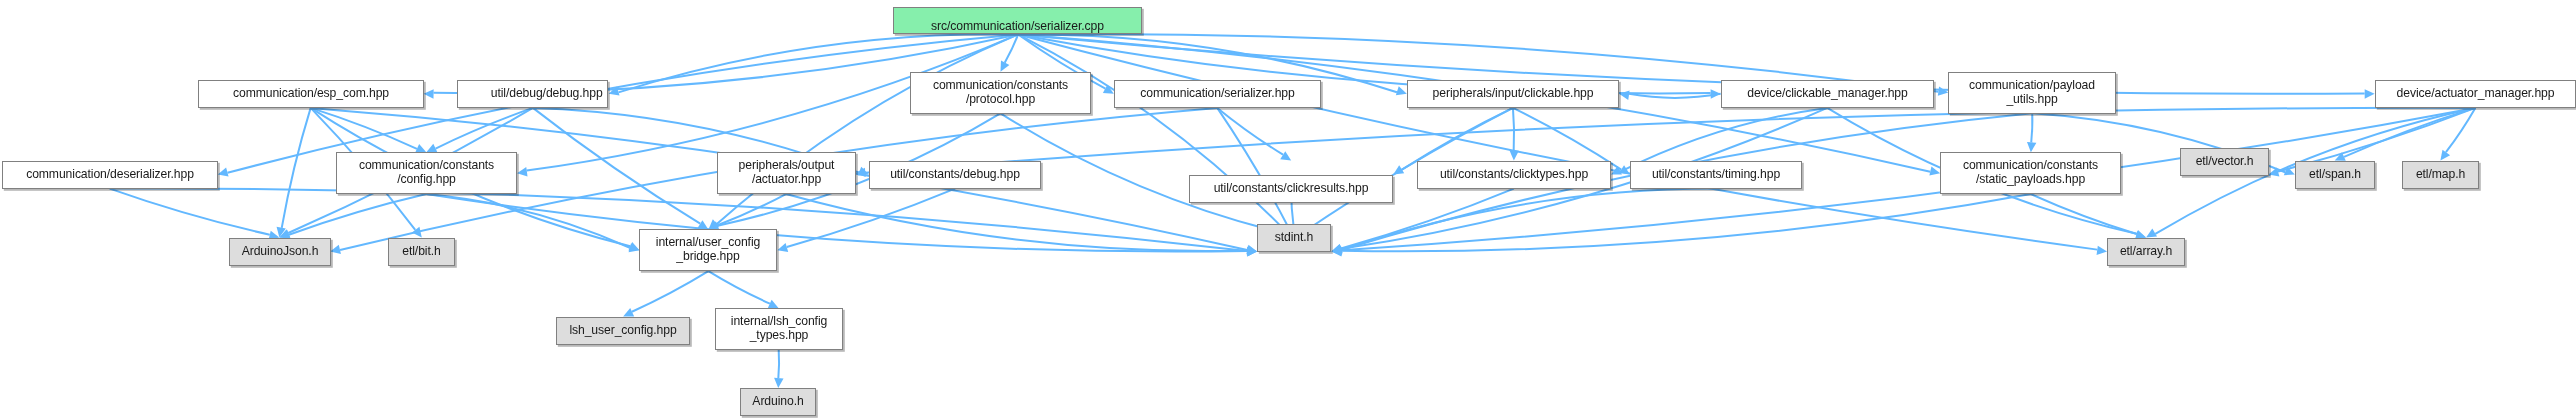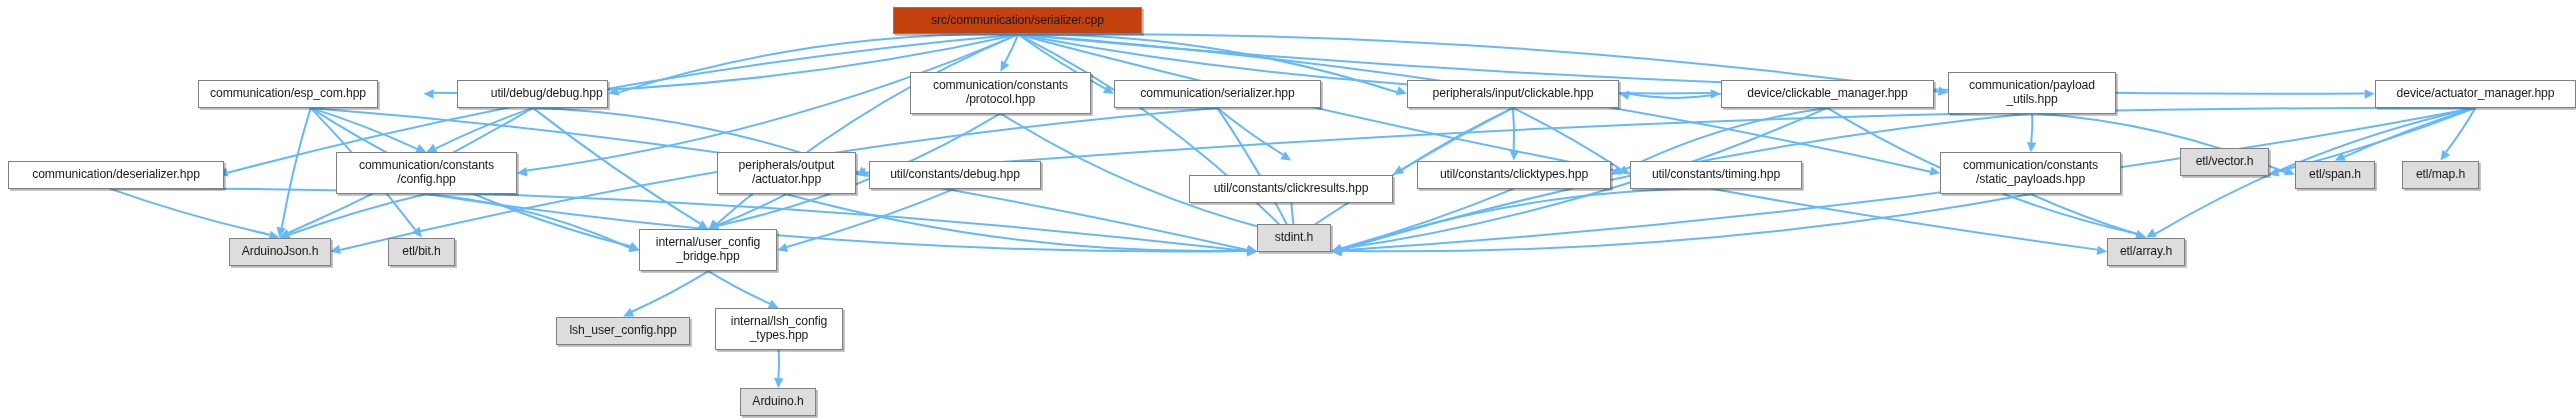--- a/index.html
+++ b/index.html
@@ -24,21 +24,21 @@
     justify-content:center;
     text-align:center;
     line-height:1.12;
     font-size:12.2px;
     letter-spacing:-0.1px;
     box-shadow:1.8px 1.8px 0 rgba(0,0,0,0.28);
     white-space:pre-line;
     padding:0 3.6px;
   }
   .node-box.grey{background:#dddddd;}
-  .node-box.root{background:#c2410c;}
+  .node-box.root{background:#86efac;align-items:flex-end;}
   .nlabel{display:block;width:100%;}
 </style>
 </head>
 <body>
 
 <div id="graph-root">
   <svg id="graph-svg" viewBox="0 0 2840 461" preserveAspectRatio="none">
       <path class="edge" d="M 1122.5 38.0 Q 804.0 108.0 477.9 102.4"></path>
       <polygon points="467.0,103.5 478.1,98.4 477.9,108.8" class="arrowhead"></polygon>
       <path class="edge" d="M 1122.5 38.0 Q 897.0 33.8 681.9 101.9"></path>
@@ -157,31 +157,31 @@
       <polygon points="2366.0,262.0 2353.9,263.6 2357.1,253.7" class="arrowhead"></polygon>
       <path class="edge" d="M 781.0 299.0 Q 740.3 324.0 696.7 343.8"></path>
       <polygon points="687.0,349.0 694.8,339.6 699.2,349.0" class="arrowhead"></polygon>
       <path class="edge" d="M 781.0 299.0 Q 813.7 319.1 848.8 334.9"></path>
       <polygon points="858.5,340.0 846.3,340.1 850.7,330.6" class="arrowhead"></polygon>
       <path class="edge" d="M 858.5 386.0 Q 859.5 401.5 858.1 417.0"></path>
       <polygon points="858.0,428.0 853.4,416.7 863.8,417.3" class="arrowhead"></polygon>
     </svg>
   <div id="node-layer">
       <div class="node-box root" style="left: 893px; top: 7.3px; width: 249px; height: 27px;"><span class="nlabel">src/communication/serializer.cpp</span></div>
-      <div class="node-box" style="left: 198px; top: 80px; width: 180px; height: 28px;"><span class="nlabel">communication/esp_com.hpp</span></div>
+      <div class="node-box" style="left: 198px; top: 80px; width: 226px; height: 28px;"><span class="nlabel">communication/esp_com.hpp</span></div>
       <div class="node-box" style="left: 457px; top: 80px; width: 151px; height: 28px; padding-left: 32px;"><span class="nlabel">util/debug/debug.hpp</span></div>
       <div class="node-box" style="left: 910px; top: 72px; width: 181px; height: 42px;"><span class="nlabel">communication/constants
 /protocol.hpp</span></div>
       <div class="node-box" style="left: 1114px; top: 80px; width: 207px; height: 28px;"><span class="nlabel">communication/serializer.hpp</span></div>
       <div class="node-box" style="left: 1407px; top: 80px; width: 212px; height: 28px;"><span class="nlabel">peripherals/input/clickable.hpp</span></div>
       <div class="node-box" style="left: 1721px; top: 80px; width: 213px; height: 28px;"><span class="nlabel">device/clickable_manager.hpp</span></div>
       <div class="node-box" style="left: 1948px; top: 72px; width: 168px; height: 42px;"><span class="nlabel">communication/payload
 _utils.hpp</span></div>
       <div class="node-box" style="left: 2375px; top: 80px; width: 201px; height: 28px;"><span class="nlabel">device/actuator_manager.hpp</span></div>
-      <div class="node-box" style="left: 8px; top: 161px; width: 216px; height: 28px; justify-content: center;"><span class="nlabel">communication/deserializer.hpp</span></div>
+      <div class="node-box" style="left: 2px; top: 161px; width: 216px; height: 28px; justify-content: center;"><span class="nlabel">communication/deserializer.hpp</span></div>
       <div class="node-box" style="left: 336px; top: 152px; width: 181px; height: 42px;"><span class="nlabel">communication/constants
 /config.hpp</span></div>
       <div class="node-box" style="left: 717px; top: 152px; width: 139px; height: 42px;"><span class="nlabel">peripherals/output
 /actuator.hpp</span></div>
       <div class="node-box" style="left: 869px; top: 161px; width: 172px; height: 28px;"><span class="nlabel">util/constants/debug.hpp</span></div>
       <div class="node-box" style="left: 1189px; top: 175px; width: 204px; height: 28px;"><span class="nlabel">util/constants/clickresults.hpp</span></div>
       <div class="node-box" style="left: 1417px; top: 161px; width: 194px; height: 28px;"><span class="nlabel">util/constants/clicktypes.hpp</span></div>
       <div class="node-box" style="left: 1630px; top: 161px; width: 172px; height: 28px;"><span class="nlabel">util/constants/timing.hpp</span></div>
       <div class="node-box" style="left: 1940px; top: 152px; width: 181px; height: 42px;"><span class="nlabel">communication/constants
 /static_payloads.hpp</span></div>

